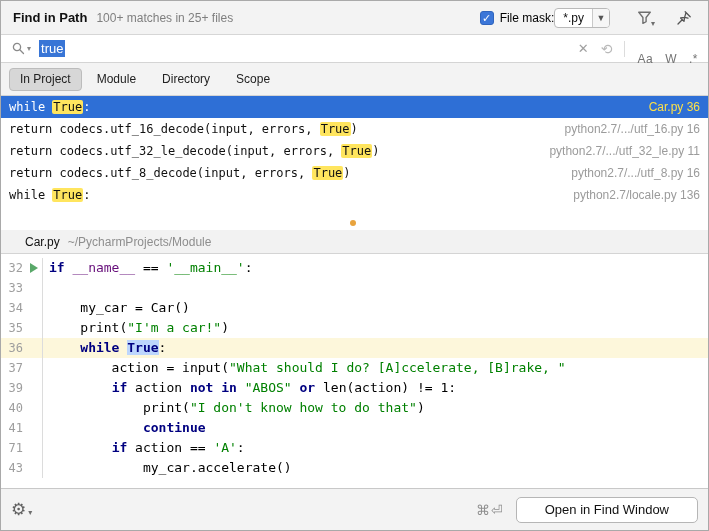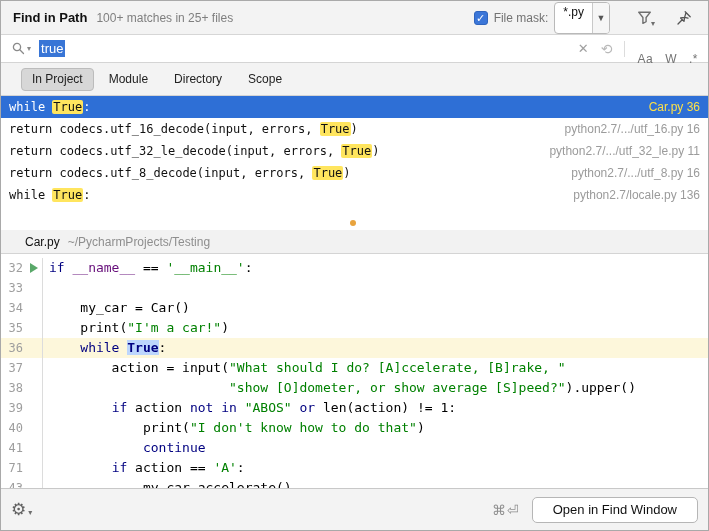--- a/index.html
+++ b/index.html
@@ -25,25 +25,25 @@
   }
   .title { font-weight: bold; font-size: 13px; color: #111; }
   .summary { margin-left: 9px; color: #7f7f7f; font-size: 12px; }
   .header-right { margin-left: auto; display: flex; align-items: center; }
   .checkbox {
     width: 14px; height: 14px; border-radius: 3px;
     background: #3b76d8; border: 1px solid #2f64bd;
     color: #fff; font-size: 11px; line-height: 13px; text-align: center;
     margin-right: 6px; cursor: default;
   }
-  .fm-label { color: #737373; margin-right: 6px; }
+  .fm-label { color: #000000; }
   .combo {
     display: flex; align-items: stretch;
     background: #fff; border: 1px solid #b9b9b9; border-radius: 4px;
-    height: 32px; overflow: hidden; margin-right: 22px;
+    height: 20px; overflow: hidden; margin-right: 22px;
   }
   .combo-value { padding: 2px 8px 0 8px; min-width: 34px; font-size: 12px; color: #111; }
   .combo-arrow-btn {
     width: 17px; border-left: 1px solid #c9c9c9;
     display: flex; align-items: center; justify-content: center;
     color: #555; font-size: 9px; background: #f6f6f6;
   }
   .icon-btn { display: flex; align-items: center; justify-content: center; width: 24px; height: 24px; }
   .filter-wrap { position: relative; margin-right: 16px; }
   .filter-caret { position: absolute; right: 1px; bottom: 2px; font-size: 8px; color: #6e6e6e; }
@@ -65,21 +65,21 @@
   .search-controls { display: flex; align-items: center; gap: 12px; color: #9a9a9a; }
   .sc-x { font-size: 13px; color: #a0a0a0; }
   .sc-reset { font-size: 14px; color: #b9b9b9; }
   .sc-div { width: 1px; height: 16px; background: #dcdcdc; }
   .sc-t { font-size: 12px; color: #737373; letter-spacing: 0.5px; margin-top: 21px; }
 
   
   .tabs-row {
     height: 33px; flex: 0 0 33px;
     display: flex; align-items: center;
-    padding: 0 20px; gap: 4px;
+    padding: 0 8px; gap: 4px;
     background: #f3f3f3;
     border-bottom: 1px solid #d4d4d4;
   }
   .scope-tab {
     padding: 3px 10px 4px 10px; border-radius: 4px;
     border: 1px solid transparent; color: #222; font-size: 12px;
     cursor: default;
   }
   .scope-tab.selected {
     background: #d7d7d7; border-color: #bcbcbc;
@@ -143,39 +143,39 @@
   }
   .line-num { width: 16px; text-align: right; color: #9e9e9e; font-size: 12px; }
   .run-marker {
     width: 0; height: 0; margin-left: 7px;
     border-left: 8px solid #59a869;
     border-top: 5px solid transparent;
     border-bottom: 5px solid transparent;
   }
   .code-text { padding-left: 6px; color: #000; }
   .tok-pl { color: #000; }
-  .tok-kw { color: #000080; font-weight: normal; }
+  .tok-kw { color: #000080; font-weight: bold; }
   .tok-str { color: #008000; }
   .tok-dunder { color: #660e7a; }
   .tok-kwsel { color: #000080; font-weight: bold; background: #bdd6fd; }
 
   
   .footer {
     flex: 0 0 42px; height: 42px;
     background: #f3f3f3;
     border-top: 1px solid #c8c8c8;
     display: flex; align-items: center;
     padding: 0 10px;
   }
   .gear-btn { display: flex; align-items: center; color: #616161; font-size: 17px; }
   .gear-caret { font-size: 8px; color: #6e6e6e; margin-left: 2px; margin-top: 6px; }
   .footer-right { margin-left: auto; display: flex; align-items: center; gap: 12px; }
   .shortcut { color: #8f8f8f; font-size: 14px; letter-spacing: 1px; }
   .open-btn {
-    height: 26px; padding: 0 20px;
+    height: 26px; padding: 0 28px;
     background: #ffffff;
     border: 1px solid #b6b6b6; border-radius: 5px;
     font-size: 13px; color: #111;
     display: flex; align-items: center;
     font-family: "Liberation Sans", sans-serif;
   }
 </style>
 </head>
 <body>
 
@@ -237,31 +237,30 @@
     <div class="result-row selected"><div class="result-text"><span>while </span><span class="match-hl">True</span><span>:</span></div><div class="result-loc">Car.py 36</div></div>
       <div class="result-row"><div class="result-text"><span>return codecs.utf_16_decode(input, errors, </span><span class="match-hl">True</span><span>)</span></div><div class="result-loc">python2.7/.../utf_16.py 16</div></div>
       <div class="result-row"><div class="result-text"><span>return codecs.utf_32_le_decode(input, errors, </span><span class="match-hl">True</span><span>)</span></div><div class="result-loc">python2.7/.../utf_32_le.py 11</div></div>
       <div class="result-row"><div class="result-text"><span>return codecs.utf_8_decode(input, errors, </span><span class="match-hl">True</span><span>)</span></div><div class="result-loc">python2.7/.../utf_8.py 16</div></div>
       <div class="result-row"><div class="result-text"><span>while </span><span class="match-hl">True</span><span>:</span></div><div class="result-loc">python2.7/locale.py 136</div></div>
       <div class="more-dot"></div>
   </div>
 
   <div class="preview-header">
     <span class="pv-file">Car.py</span>
-    <span class="pv-path">~/PycharmProjects/Testing</span>
+    <span class="pv-path">~/PycharmProjects/Module</span>
   </div>
 
   <div class="editor">
       <div class="code-line"><div class="gutter"><span class="line-num">32</span><span class="run-marker"></span></div><div class="code-text"><span class="tok-kw">if</span><span class="tok-pl"> </span><span class="tok-dunder">__name__</span><span class="tok-pl"> == </span><span class="tok-str">'__main__'</span><span class="tok-pl">:</span></div></div>
       <div class="code-line"><div class="gutter"><span class="line-num">33</span></div><div class="code-text"></div></div>
       <div class="code-line"><div class="gutter"><span class="line-num">34</span></div><div class="code-text"><span class="tok-pl">    my_car = Car()</span></div></div>
       <div class="code-line"><div class="gutter"><span class="line-num">35</span></div><div class="code-text"><span class="tok-pl">    print(</span><span class="tok-str">"I'm a car!"</span><span class="tok-pl">)</span></div></div>
       <div class="code-line current"><div class="gutter"><span class="line-num">36</span></div><div class="code-text"><span class="tok-pl">    </span><span class="tok-kw">while</span><span class="tok-pl"> </span><span class="tok-kwsel">True</span><span class="tok-pl">:</span></div></div>
       <div class="code-line"><div class="gutter"><span class="line-num">37</span></div><div class="code-text"><span class="tok-pl">        action = input(</span><span class="tok-str">"What should I do? [A]ccelerate, [B]rake, "</span></div></div>
-      <div class="code-line"><div class="gutter"><span class="line-num">38</span></div><div class="code-text"><span class="tok-pl">                       </span><span class="tok-str">"show [O]dometer, or show average [S]peed?"</span><span class="tok-pl">).upper()</span></div></div>
       <div class="code-line"><div class="gutter"><span class="line-num">39</span></div><div class="code-text"><span class="tok-pl">        </span><span class="tok-kw">if</span><span class="tok-pl"> action </span><span class="tok-kw">not</span><span class="tok-pl"> </span><span class="tok-kw">in</span><span class="tok-pl"> </span><span class="tok-str">"ABOS"</span><span class="tok-pl"> </span><span class="tok-kw">or</span><span class="tok-pl"> len(action) != 1:</span></div></div>
       <div class="code-line"><div class="gutter"><span class="line-num">40</span></div><div class="code-text"><span class="tok-pl">            print(</span><span class="tok-str">"I don't know how to do that"</span><span class="tok-pl">)</span></div></div>
       <div class="code-line"><div class="gutter"><span class="line-num">41</span></div><div class="code-text"><span class="tok-pl">            </span><span class="tok-kw">continue</span></div></div>
       <div class="code-line"><div class="gutter"><span class="line-num">71</span></div><div class="code-text"><span class="tok-pl">        </span><span class="tok-kw">if</span><span class="tok-pl"> action == </span><span class="tok-str">'A'</span><span class="tok-pl">:</span></div></div>
       <div class="code-line"><div class="gutter"><span class="line-num">43</span></div><div class="code-text"><span class="tok-pl">            my_car.accelerate()</span></div></div>
     </div>
 
   <div class="footer">
     <div class="gear-btn">
       <span>⚙</span>

